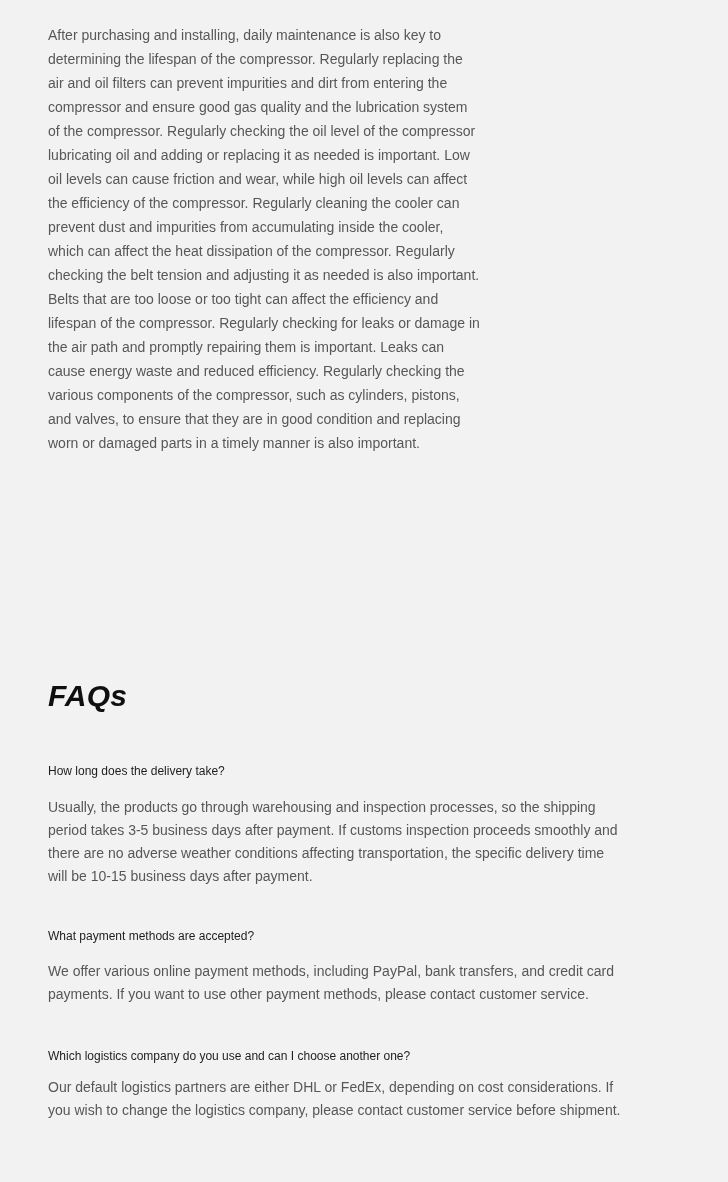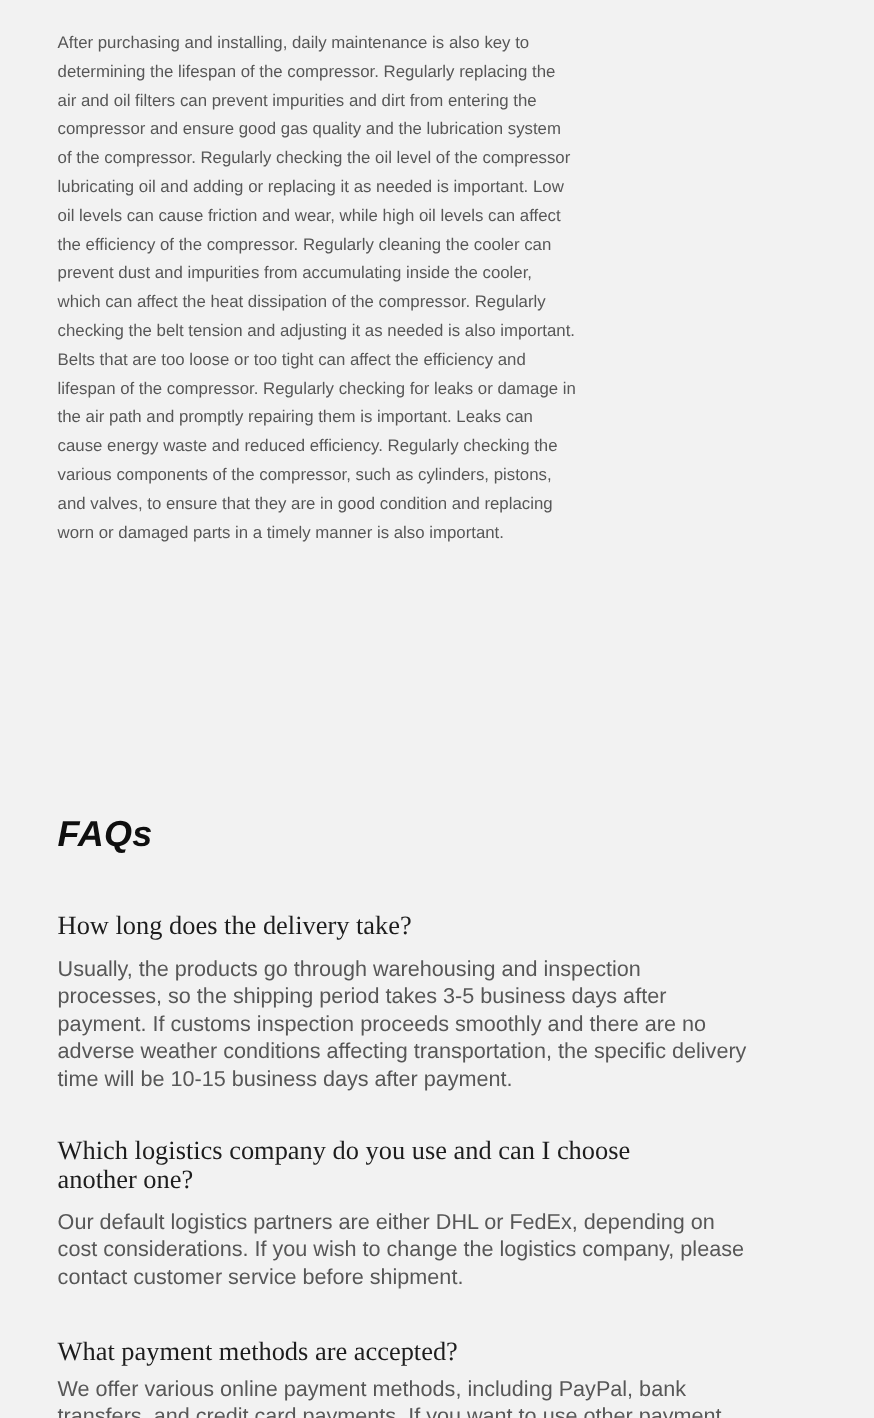--- a/index.html
+++ b/index.html
@@ -40,32 +40,31 @@
     font-size: 30px;
     line-height: 36px;
     font-weight: 700;
     color: #0f0f0f;
     letter-spacing: 0.2px;
     font-style: italic;
   }
   .faq-item h3 {
     margin: 36px 0 0;
     max-width: 520px;
-    font-size: 22px;
+    font-size: 12px;
     line-height: 24px;
     font-weight: 400;
     color: #1d1d1d;
-    font-family: Liberation Serif, serif;
   }
   .faq-item:nth-of-type(1) h3 { margin-top: 45px; }
   .faq-item:nth-of-type(3) h3 { margin-top: 38px; }
   .faq-item p {
     margin: 12px 0 0;
     max-width: 585px;
-    font-size: 18px;
+    font-size: 14px;
     line-height: 23px;
     font-weight: 400;
     color: #575757;
   }
   .faq-item:nth-of-type(1) p { margin-top: 13px; }
   .faq-item:nth-of-type(3) p { margin-top: 8px; }
 </style>
 </head>
 <body>
 
@@ -77,23 +76,23 @@
 
   <section>
     <h2 class="faq-title">FAQs</h2>
 
     <div class="faq-item">
       <h3>How long does the delivery take?</h3>
       <p>Usually, the products go through warehousing and inspection processes, so the shipping period takes 3-5 business days after payment. If customs inspection proceeds smoothly and there are no adverse weather conditions affecting transportation, the specific delivery time will be 10-15 business days after payment.</p>
     </div>
 
     <div class="faq-item">
-      <h3>Which logistics company do you use and can I choose another one?</h3>
-      <p>Our default logistics partners are either DHL or FedEx, depending on cost considerations. If you wish to change the logistics company, please contact customer service before shipment.</p>
+      <h3>What payment methods are accepted?</h3>
+      <p>We offer various online payment methods, including PayPal, bank transfers, and credit card payments. If you want to use other payment methods, please contact customer service.</p>
     </div>
 
     <div class="faq-item">
-      <h3>What payment methods are accepted?</h3>
-      <p>We offer various online payment methods, including PayPal, bank transfers, and credit card payments. If you want to use other payment methods, please contact customer service.</p>
+      <h3>Which logistics company do you use and can I choose another one?</h3>
+      <p>Our default logistics partners are either DHL or FedEx, depending on cost considerations. If you wish to change the logistics company, please contact customer service before shipment.</p>
     </div>
   </section>
 
 </div>
 
 </body></html>

